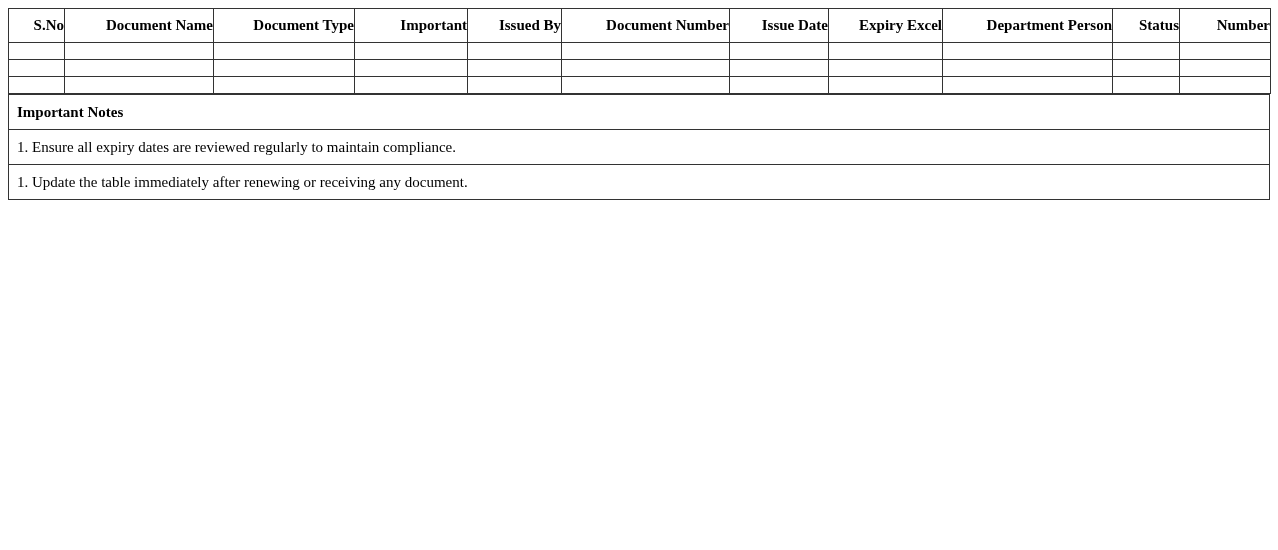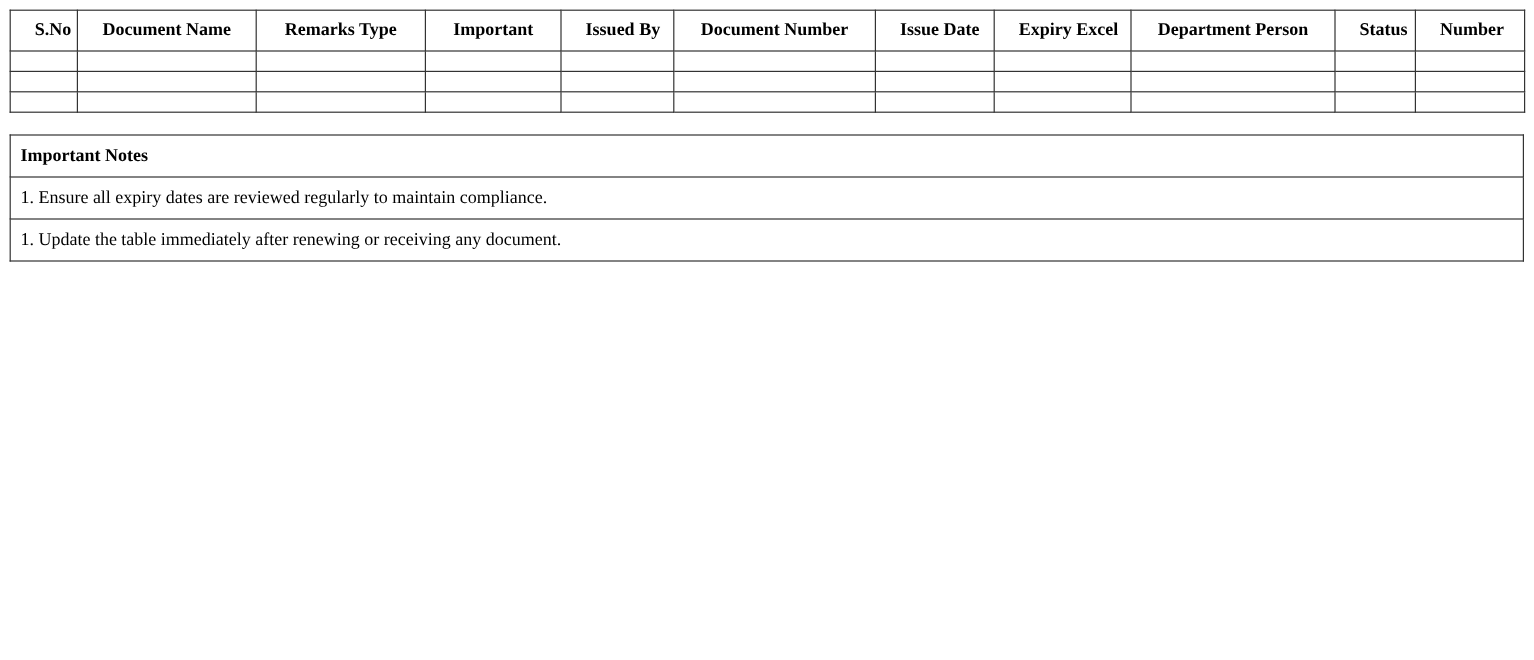--- a/index.html
+++ b/index.html
@@ -20,36 +20,35 @@
       top: 8px;
       width: 1262px;
     }
     table {
       border-collapse: collapse;
       width: 1262px;
       table-layout: fixed;
     }
     .tracker th, .tracker td {
       border: 1px solid #333333;
-      padding: 0 20px;
-      text-align: center;
+      padding: 0 0;
+      text-align: right;
       vertical-align: middle;
     }
     .tracker th {
       font-weight: bold;
       font-size: 15px;
       height: 33px;
       white-space: nowrap;
     }
     .tracker td {
       height: 16px;
       font-size: 15px;
     }
     .notes {
-      margin-top: 18px;
     }
     .notes td, .notes th {
       border: 1px solid #333333;
       padding: 0 8px;
       height: 34px;
       font-size: 15px;
       text-align: left;
       vertical-align: middle;
     }
     .notes th {
@@ -71,21 +70,21 @@
         <col style="width:99px">
         <col style="width:114px">
         <col style="width:170px">
         <col style="width:67px">
         <col style="width:91px">
     </colgroup>
     <thead>
       <tr>
         <th>S.No</th>
         <th>Document Name</th>
-        <th>Remarks Type</th>
+        <th>Document Type</th>
         <th>Important</th>
         <th>Issued By</th>
         <th>Document Number</th>
         <th>Issue Date</th>
         <th>Expiry Excel</th>
         <th>Department Person</th>
         <th>Status</th>
         <th>Number</th>
       </tr>
     </thead>

